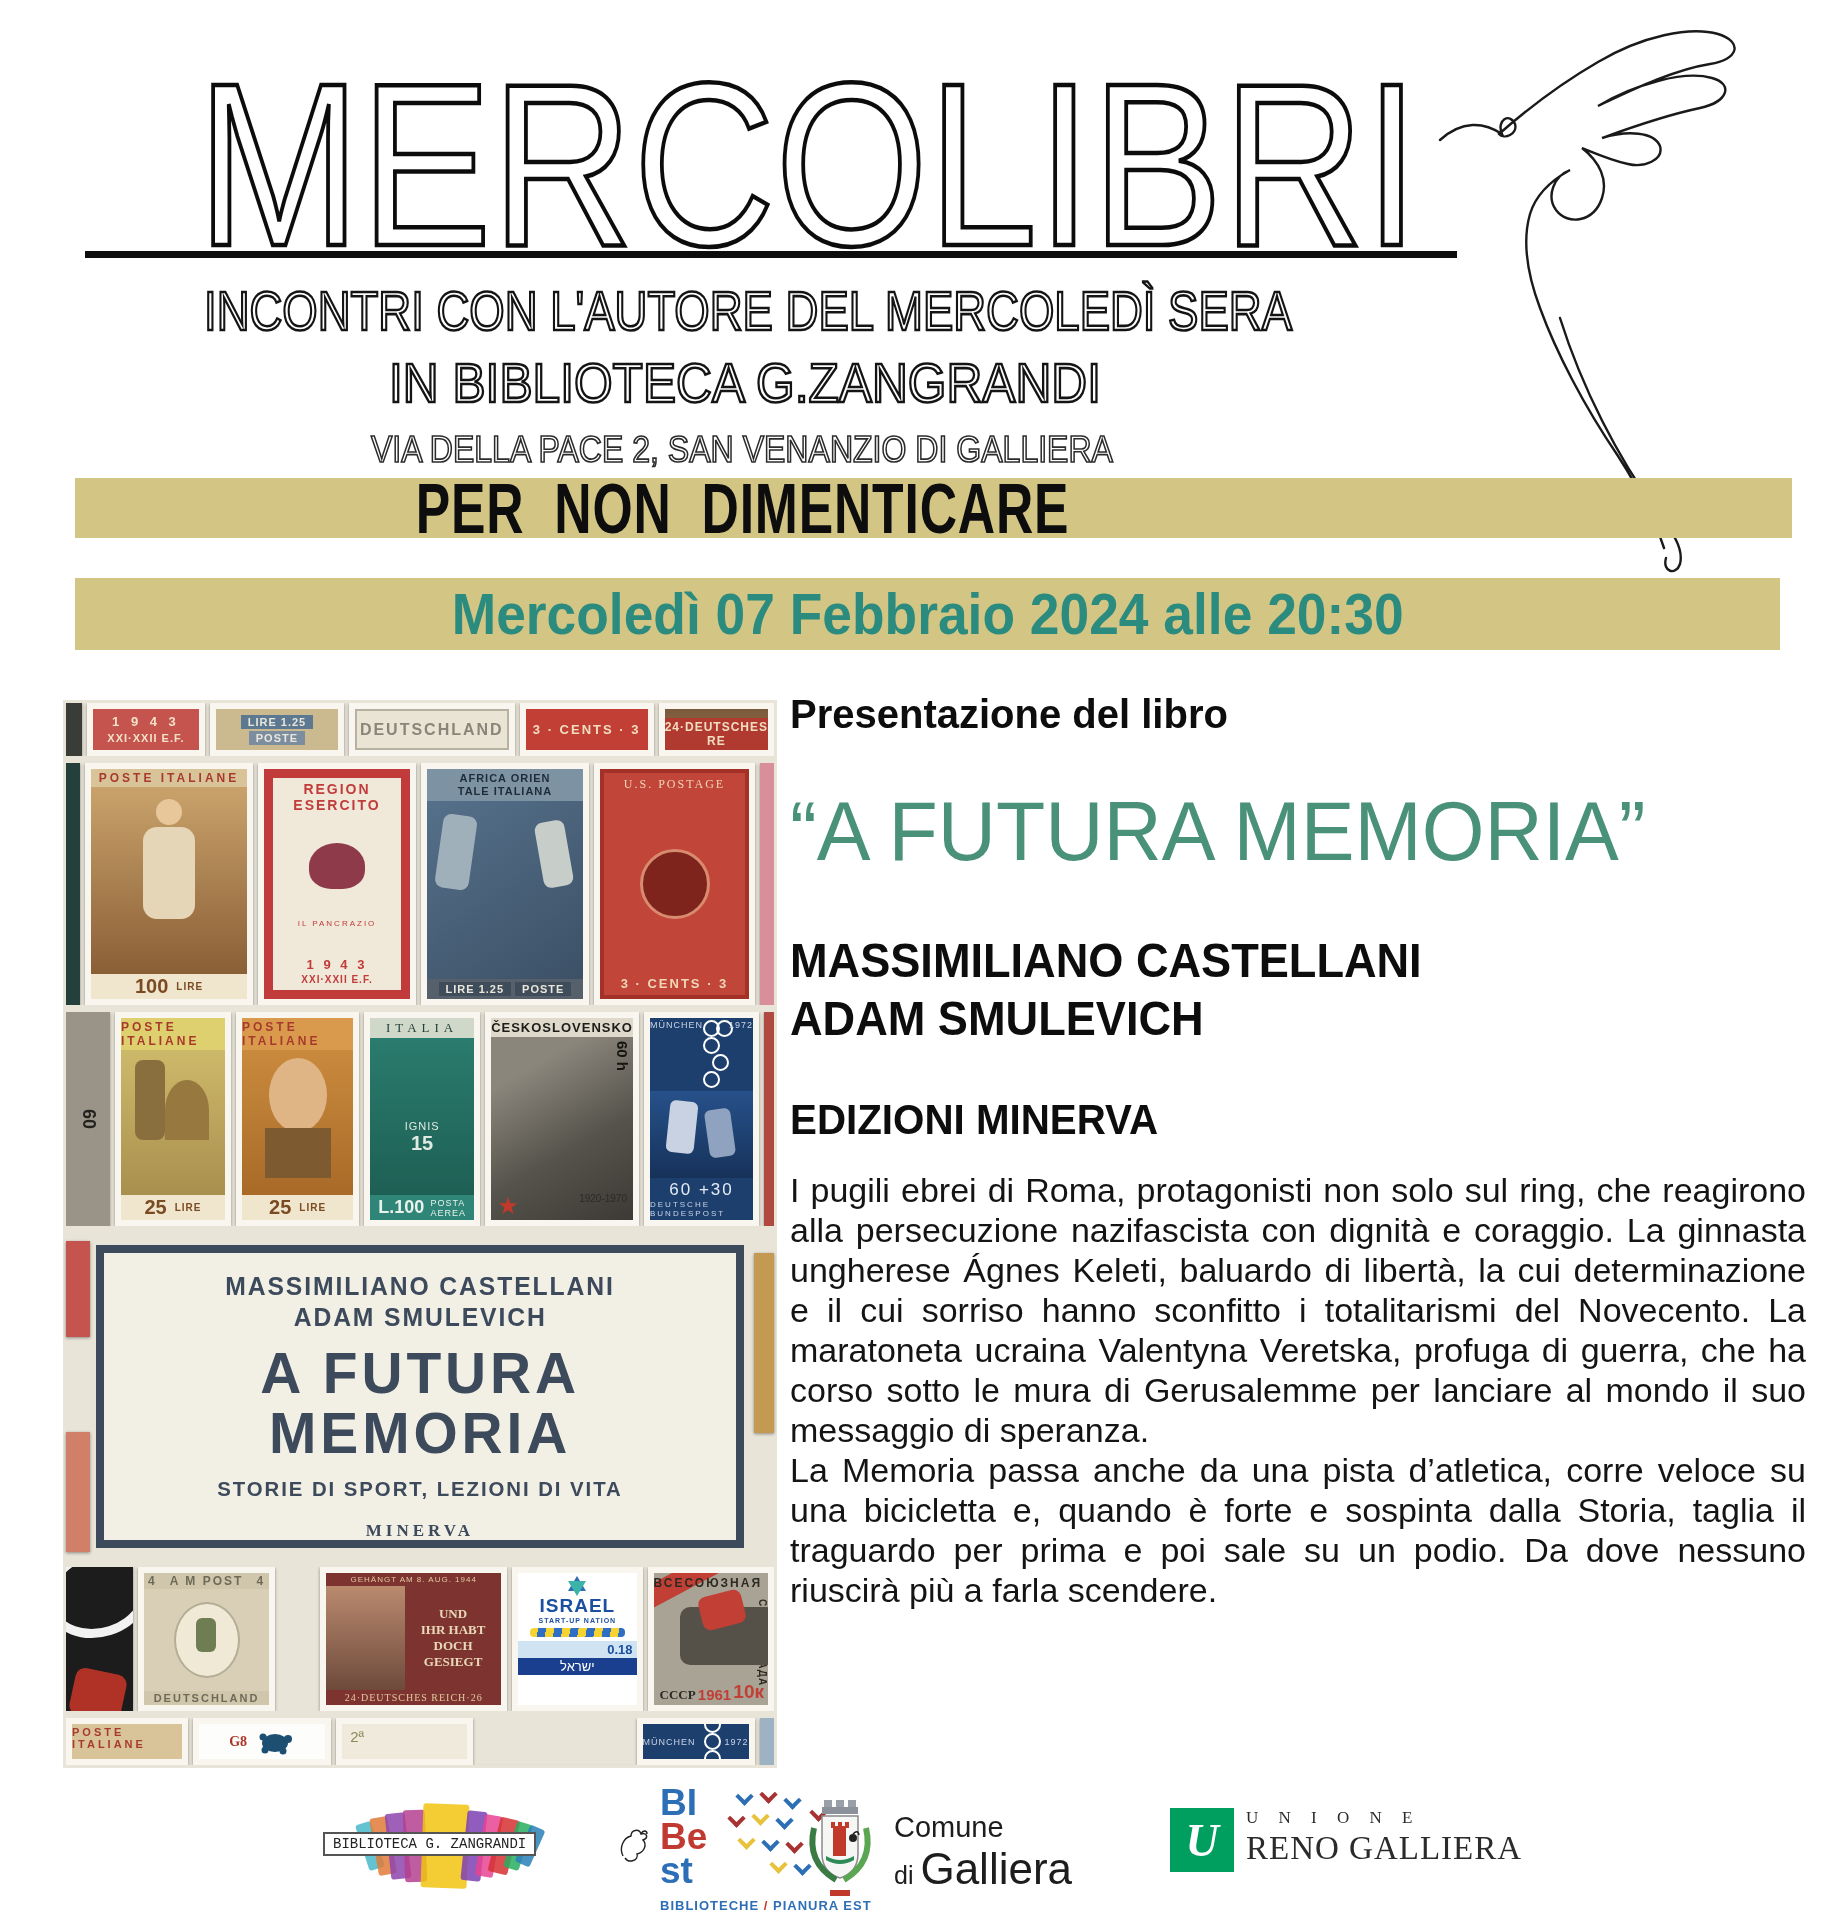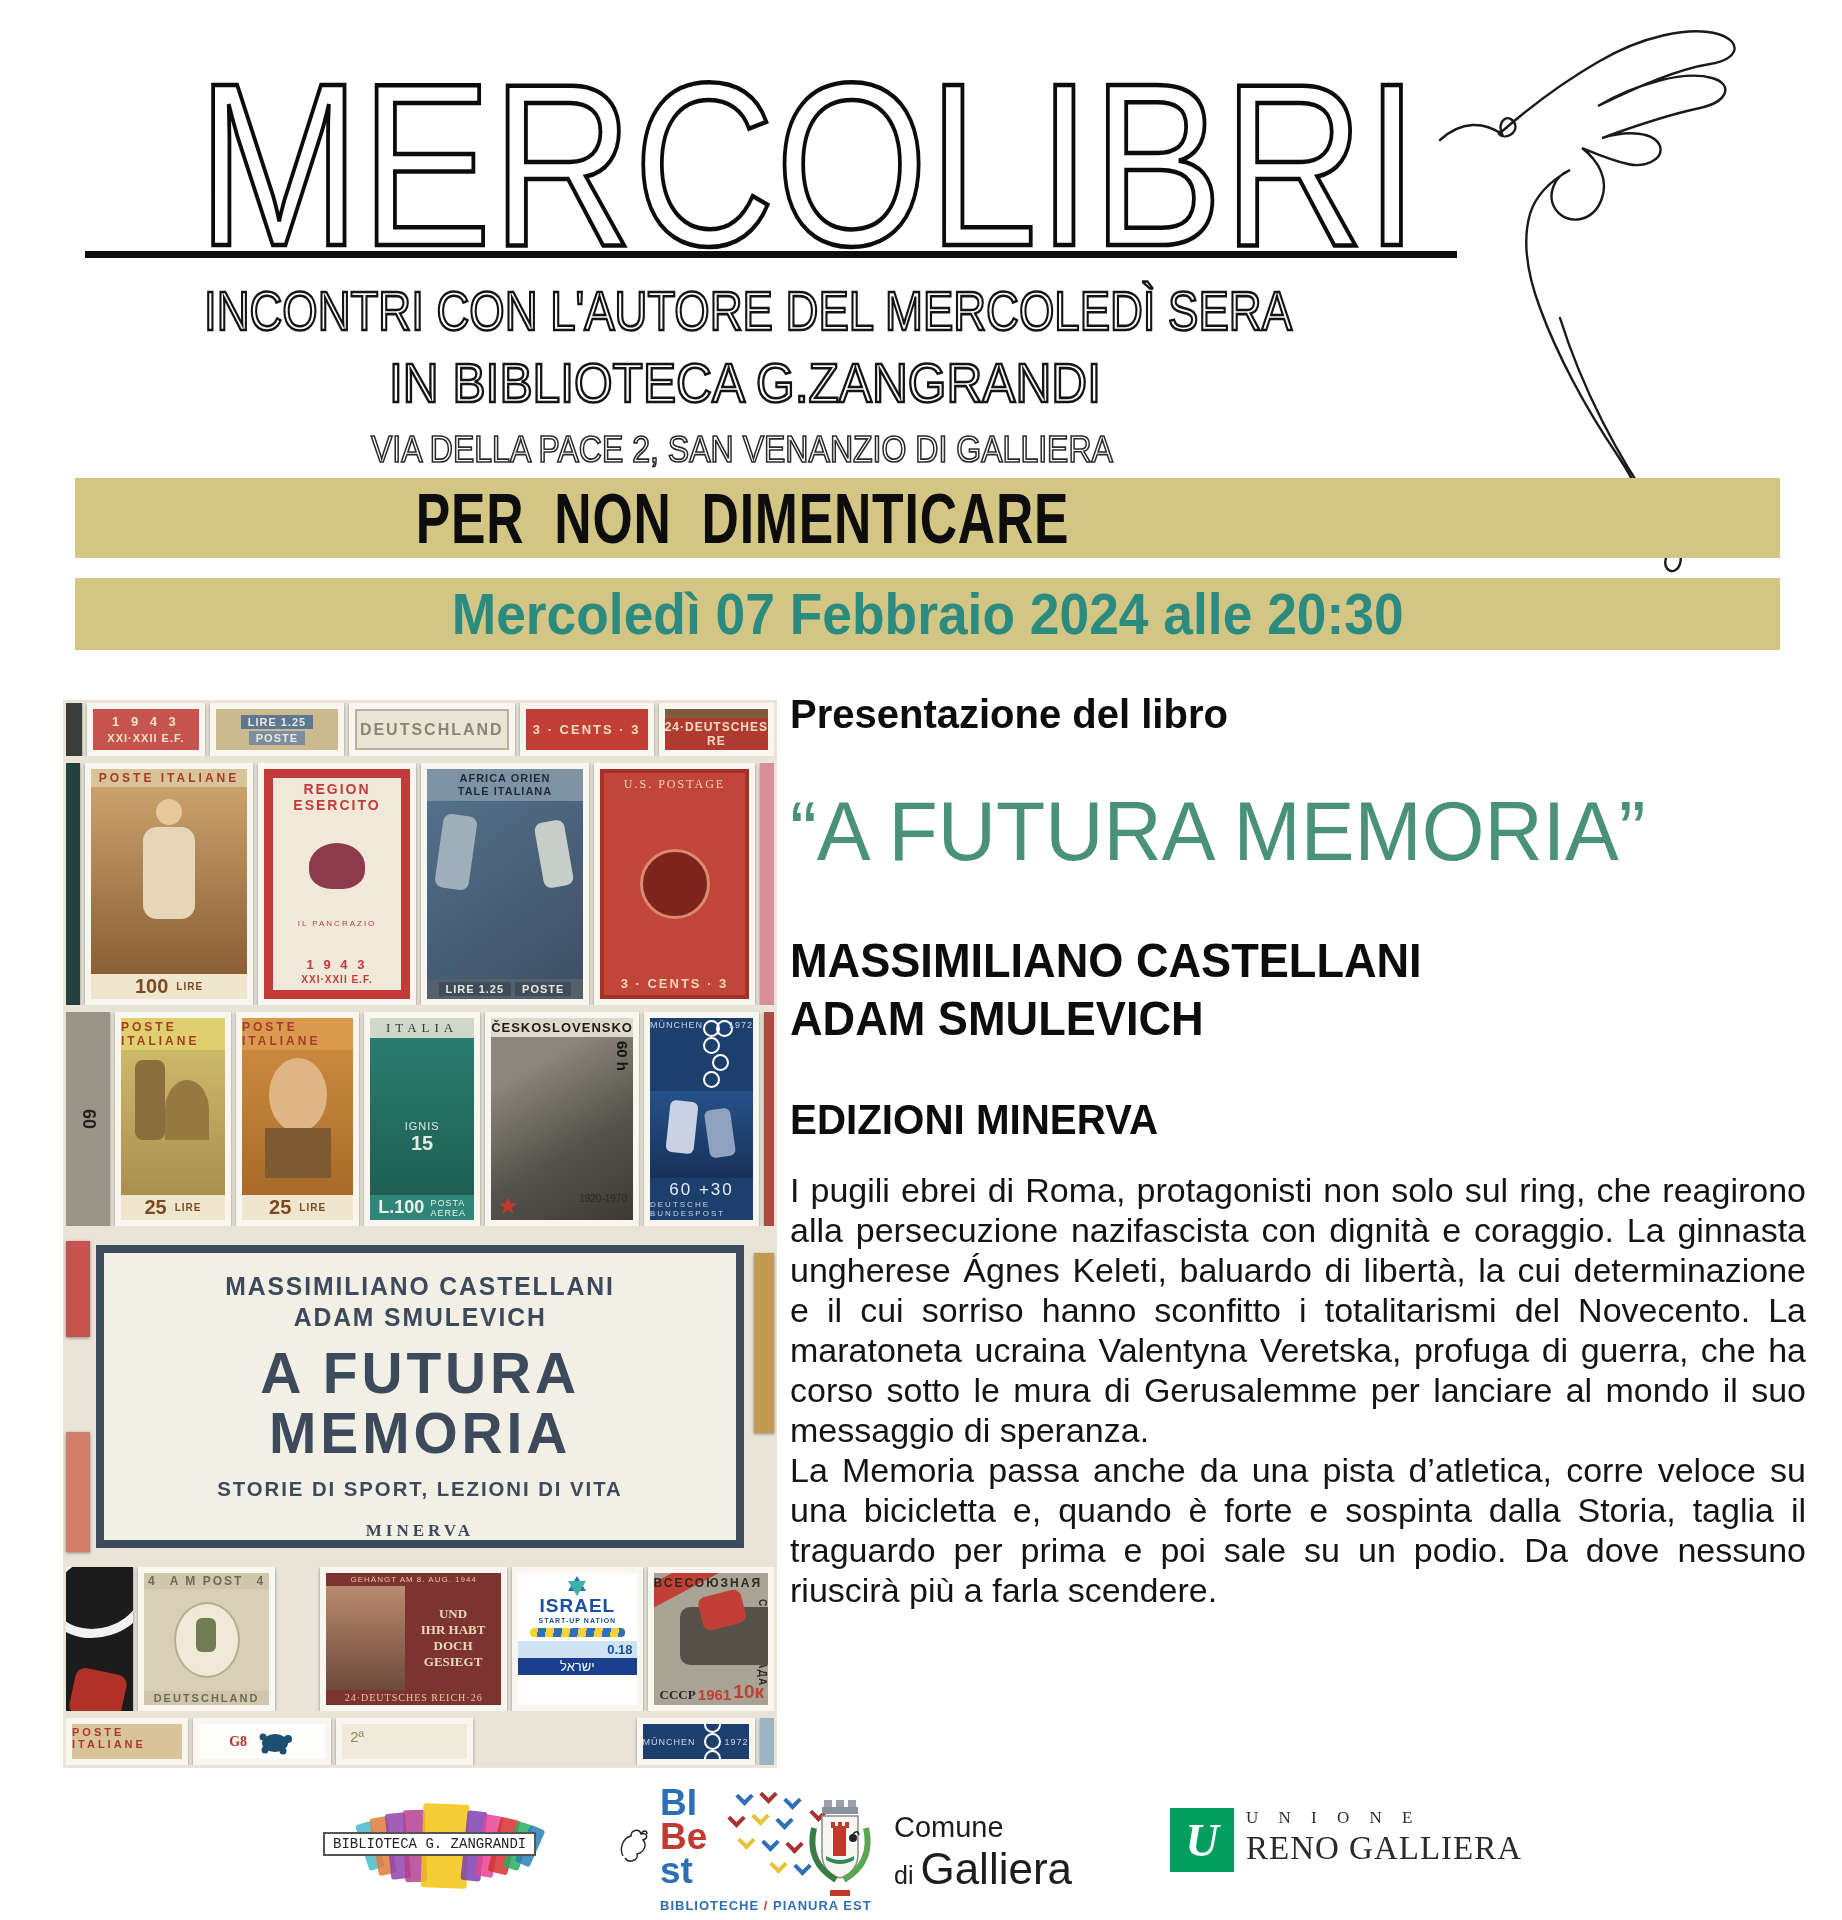--- a/index.html
+++ b/index.html
@@ -7,21 +7,21 @@
         font-family:"Liberation Sans",sans-serif;color:#111;}
 
   
   #title-svg{position:absolute;left:185px;top:55px;}
   #header-lines{position:absolute;left:0;top:0;pointer-events:none;}
   #title-underline{position:absolute;left:85px;top:251px;width:1372px;height:7px;background:#0d0d0d;}
   #hummingbird{position:absolute;left:1432px;top:8px;}
 
   
   .bar{position:absolute;left:75px;width:1705px;background:#d3c685;display:flex;align-items:center;justify-content:center;}
-  #bar1{top:478px;height:80px;padding-right:0;}
+  #bar1{top:478px;height:60px;padding-right:12px;}
   #bar1 span{display:inline-block;font-weight:bold;font-size:63px;letter-spacing:1px;word-spacing:18px;
              color:#0d0d0d;transform:scale(0.82,1.12);transform-origin:center;margin-right:370px;}
   #bar2{top:578px;height:72px;}
   #bar2 span{display:inline-block;font-weight:bold;font-size:55px;color:#2b8b7e;transform:scale(0.97,1.05);}
 
   
   #cover{position:absolute;left:63px;top:700px;width:714px;height:1068px;background:#e8e4d8;
          display:flex;flex-direction:column;gap:7px;padding:3px;box-sizing:border-box;}
   .row{display:flex;gap:5px;overflow:hidden;}
   .stamp{background:#f8f6ef;box-shadow:0 1px 3px rgba(0,0,0,.4);padding:6px;box-sizing:border-box;display:flex;}

